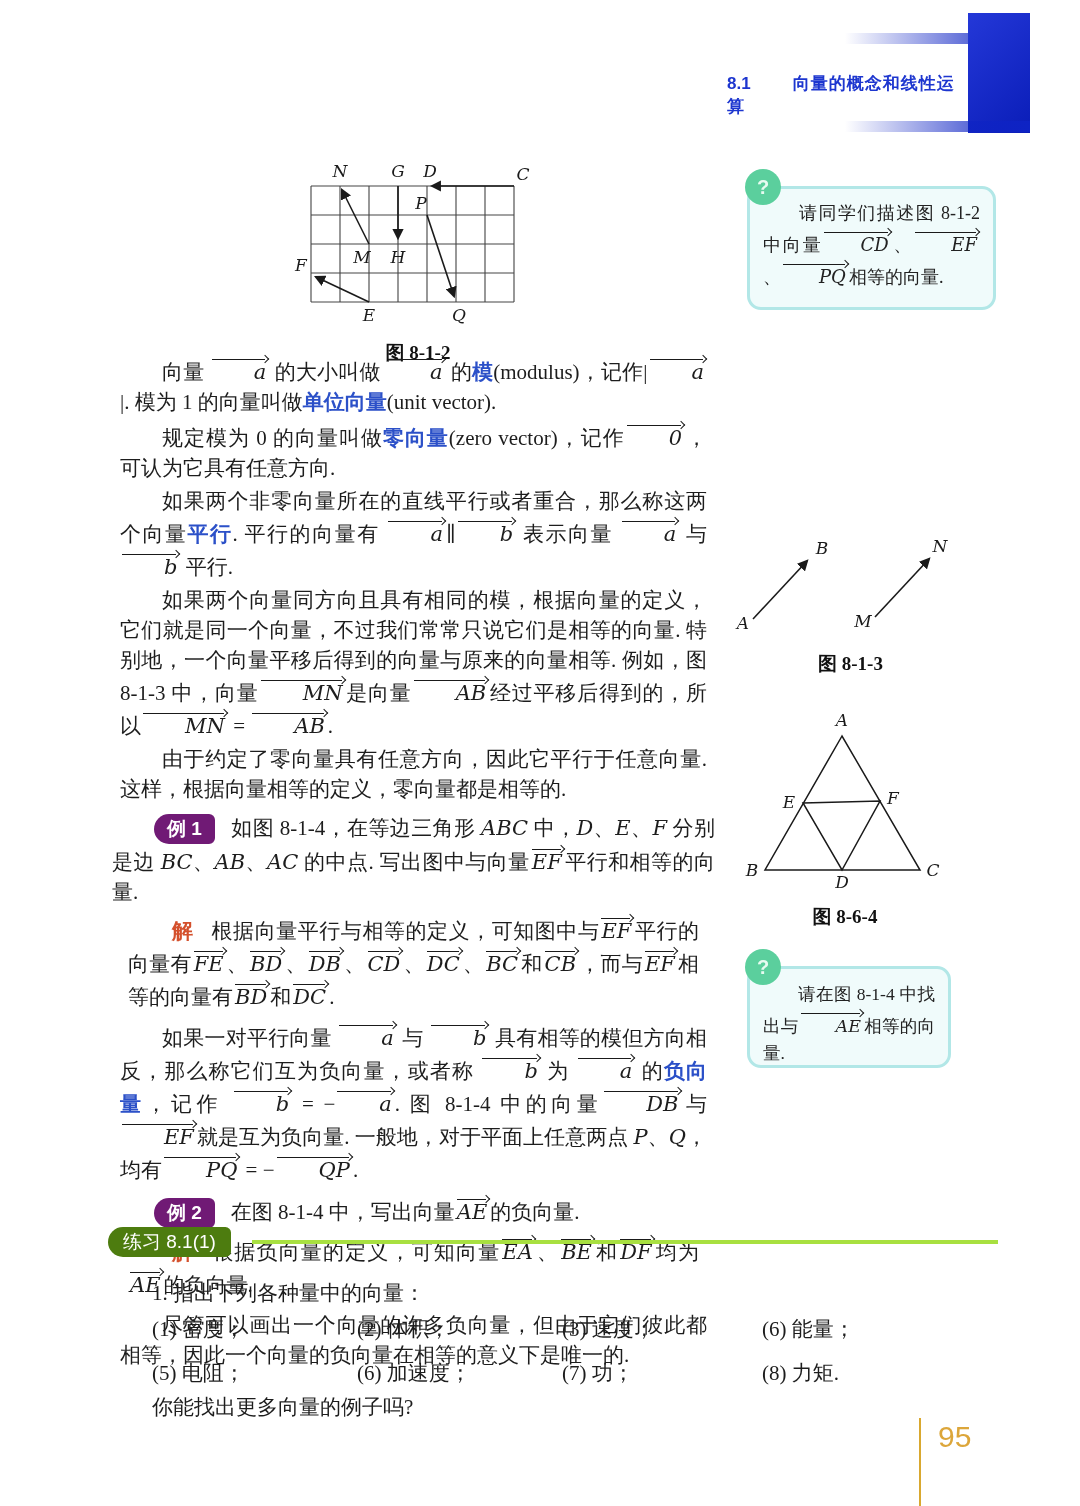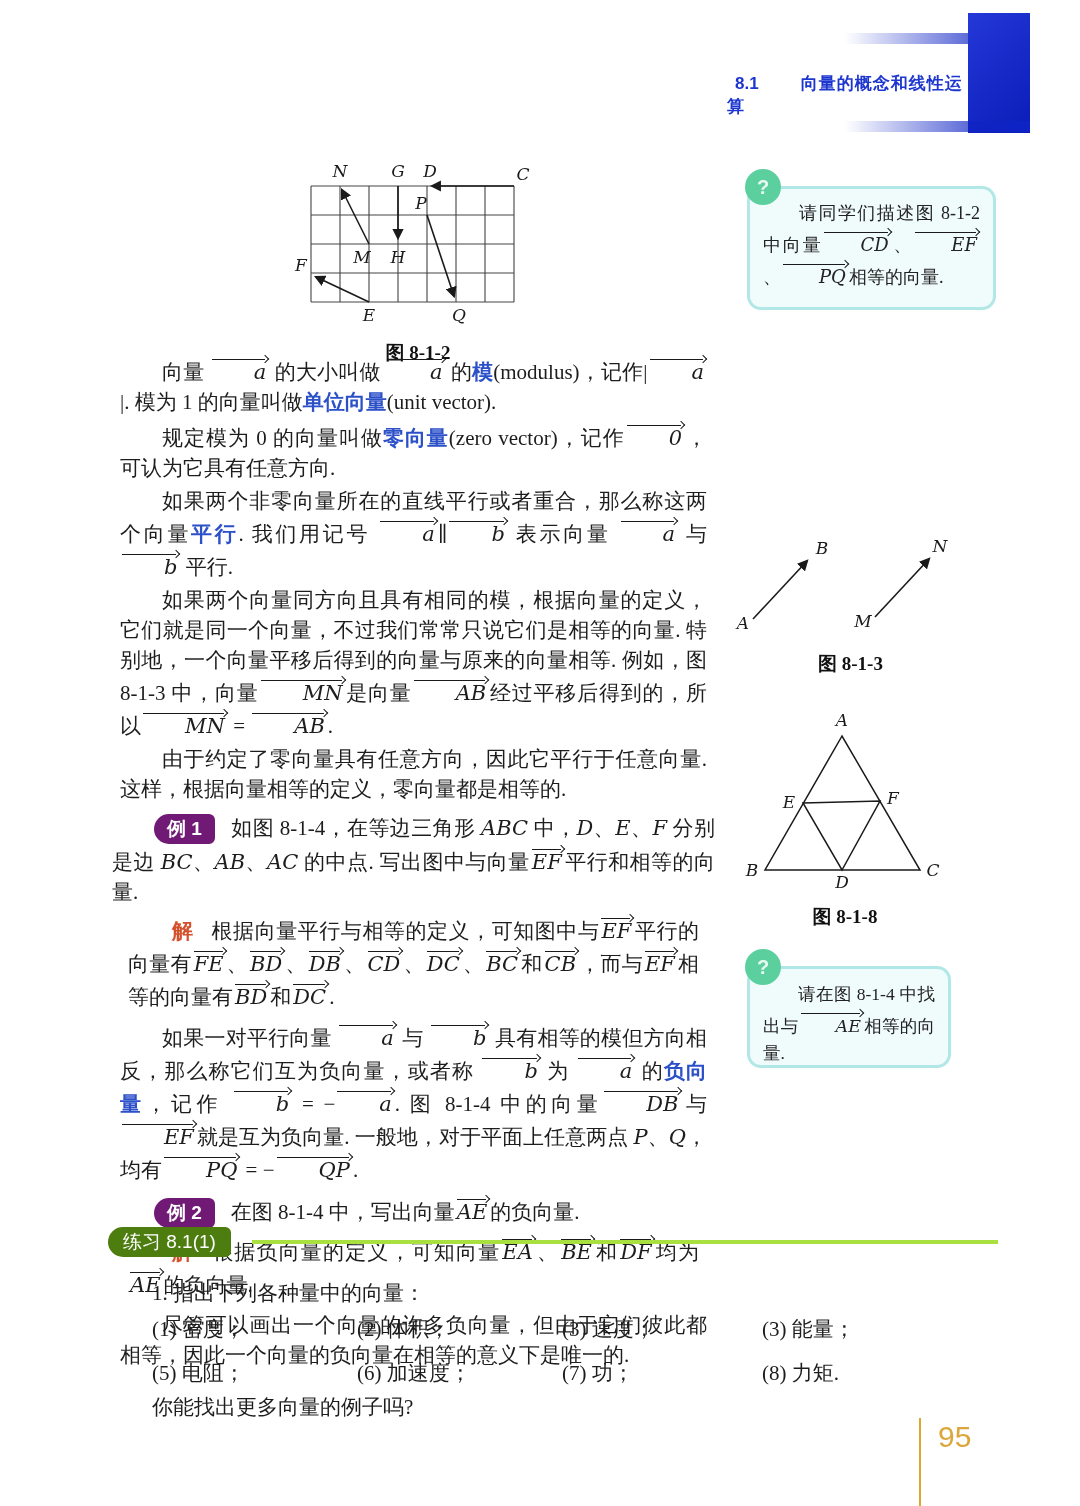--- a/index.html
+++ b/index.html
@@ -8,21 +8,21 @@
   
   .hstripe{position:absolute;height:11px;left:845px;width:185px;
            background:linear-gradient(to right,rgba(17,38,200,0),#0e23c4);}
   .hstripe.top{top:33px;}
   .hstripe.bot{top:121px;}
   .hblock{position:absolute;left:968px;top:13px;width:62px;height:120px;
           background:linear-gradient(135deg,#2438d8,#0a1db8);}
   .header-text{position:absolute;top:72px;left:727px;width:240px;
                font-family:"Liberation Sans",sans-serif;font-weight:700;
                font-size:17px;color:#1d36cf;}
-  .hsec{margin-right:42px;margin-left:8px;}
+  .hsec{margin-right:42px;}
   .htitle{letter-spacing:1px;}
   
   .fig{position:absolute;}
   .figcap{text-align:center;font-weight:700;font-size:19px;margin-top:8px;color:#111;}
   svg text{font-family:"DejaVu Serif","Liberation Serif",serif;font-style:italic;
            font-size:17px;fill:#1a1a1a;text-anchor:middle;}
   .fig812{left:293px;top:160px;width:250px;}
   .fig813{left:733px;top:531px;width:235px;}
   .fig814{left:745px;top:712px;width:200px;}
   
@@ -110,21 +110,21 @@
   </div>
 
   <div class="bubble bubble1">
     <div class="qicon">?</div>
     <div class="btext"><span class="sg-p">请同学们描述图 8-1-2 中向量</span><span class="sg-v">CD</span><span class="sg-p">、</span><span class="sg-v">EF</span><span class="sg-p">、</span><span class="sg-v">PQ</span><span class="sg-p">相等的向量.</span></div>
   </div>
 
   <div class="bodycol">
     <p class="para"><span class="sg-p">向量 </span><span class="sg-v">a</span><span class="sg-p"> 的大小叫做 </span><span class="sg-v">a</span><span class="sg-p"> 的</span><span class="sg-k">模</span><span class="sg-p">(modulus)，记作|</span><span class="sg-v">a</span><span class="sg-p">|. 模为 1 的向量叫做</span><span class="sg-k">单位向量</span><span class="sg-p">(unit vector).</span></p>
     <p class="para"><span class="sg-p">规定模为 0 的向量叫做</span><span class="sg-k">零向量</span><span class="sg-p">(zero vector)，记作</span><span class="sg-v">0</span><span class="sg-p">，可认为它具有任意方向.</span></p>
-    <p class="para"><span class="sg-p">如果两个非零向量所在的直线平行或者重合，那么称这两个向量</span><span class="sg-k">平行</span><span class="sg-p">. 我们用记号 </span><span class="sg-v">a</span><span class="sg-i">∥</span><span class="sg-v">b</span><span class="sg-p"> 表示向量 </span><span class="sg-v">a</span><span class="sg-p"> 与 </span><span class="sg-v">b</span><span class="sg-p"> 平行.</span></p>
+    <p class="para"><span class="sg-p">如果两个非零向量所在的直线平行或者重合，那么称这两个向量</span><span class="sg-k">平行</span><span class="sg-p">. 平行的向量有 </span><span class="sg-v">a</span><span class="sg-i">∥</span><span class="sg-v">b</span><span class="sg-p"> 表示向量 </span><span class="sg-v">a</span><span class="sg-p"> 与 </span><span class="sg-v">b</span><span class="sg-p"> 平行.</span></p>
     <p class="para"><span class="sg-p">如果两个向量同方向且具有相同的模，根据向量的定义，它们就是同一个向量，不过我们常常只说它们是相等的向量. 特别地，一个向量平移后得到的向量与原来的向量相等. 例如，图 8-1-3 中，向量</span><span class="sg-v">MN</span><span class="sg-p">是向量</span><span class="sg-v">AB</span><span class="sg-p">经过平移后得到的，所以</span><span class="sg-v">MN</span><span class="sg-p"> = </span><span class="sg-v">AB</span><span class="sg-p">.</span></p>
     <p class="para"><span class="sg-p">由于约定了零向量具有任意方向，因此它平行于任意向量. 这样，根据向量相等的定义，零向量都是相等的.</span></p>
     <p class="para para-ex"><span class="exbadge">例 1</span><span><span class="sg-p">如图 8-1-4，在等边三角形 </span><span class="sg-i">ABC</span><span class="sg-p"> 中，</span><span class="sg-i">D</span><span class="sg-p">、</span><span class="sg-i">E</span><span class="sg-p">、</span><span class="sg-i">F</span><span class="sg-p"> 分别是边 </span><span class="sg-i">BC</span><span class="sg-p">、</span><span class="sg-i">AB</span><span class="sg-p">、</span><span class="sg-i">AC</span><span class="sg-p"> 的中点. 写出图中与向量</span><span class="sg-v">EF</span><span class="sg-p">平行和相等的向量.</span></span></p>
     <p class="para para-sol"><span class="solmark">解</span><span><span class="sg-p">根据向量平行与相等的定义，可知图中与</span><span class="sg-v">EF</span><span class="sg-p">平行的向量有</span><span class="sg-v">FE</span><span class="sg-p">、</span><span class="sg-v">BD</span><span class="sg-p">、</span><span class="sg-v">DB</span><span class="sg-p">、</span><span class="sg-v">CD</span><span class="sg-p">、</span><span class="sg-v">DC</span><span class="sg-p">、</span><span class="sg-v">BC</span><span class="sg-p">和</span><span class="sg-v">CB</span><span class="sg-p">，而与</span><span class="sg-v">EF</span><span class="sg-p">相等的向量有</span><span class="sg-v">BD</span><span class="sg-p">和</span><span class="sg-v">DC</span><span class="sg-p">.</span></span></p>
     <p class="para" style="margin-top:8px;"><span class="sg-p">如果一对平行向量 </span><span class="sg-v">a</span><span class="sg-p"> 与 </span><span class="sg-v">b</span><span class="sg-p"> 具有相等的模但方向相反，那么称它们互为负向量，或者称 </span><span class="sg-v">b</span><span class="sg-p"> 为 </span><span class="sg-v">a</span><span class="sg-p"> 的</span><span class="sg-k">负向量</span><span class="sg-p">，记作 </span><span class="sg-v">b</span><span class="sg-p"> = −</span><span class="sg-v">a</span><span class="sg-p">. 图 8-1-4 中的向量</span><span class="sg-v">DB</span><span class="sg-p">与</span><span class="sg-v">EF</span><span class="sg-p">就是互为负向量. 一般地，对于平面上任意两点 </span><span class="sg-i">P</span><span class="sg-p">、</span><span class="sg-i">Q</span><span class="sg-p">，均有</span><span class="sg-v">PQ</span><span class="sg-p"> = −</span><span class="sg-v">QP</span><span class="sg-p">.</span></p>
     <p class="para para-ex"><span class="exbadge">例 2</span><span><span class="sg-p">在图 8-1-4 中，写出向量</span><span class="sg-v">AE</span><span class="sg-p">的负向量.</span></span></p>
     <p class="para para-sol" style="margin-top:6px;"><span class="solmark">解</span><span><span class="sg-p">根据负向量的定义，可知向量</span><span class="sg-v">EA</span><span class="sg-p">、</span><span class="sg-v">BE</span><span class="sg-p">和</span><span class="sg-v">DF</span><span class="sg-p">均为</span><span class="sg-v">AE</span><span class="sg-p">的负向量.</span></span></p>
     <p class="para" style="margin-top:10px;"><span class="sg-p">尽管可以画出一个向量的许多负向量，但由于它们彼此都相等，因此一个向量的负向量在相等的意义下是唯一的.</span></p>
   </div>
 
@@ -153,37 +153,37 @@
         <path d="M97 24 L20 158 L175 158 Z"></path>
         <path d="M58 91 L135 89 L97 158 Z"></path>
       </g>
       <text x="97" y="14">A</text>
       <text x="7" y="164">B</text>
       <text x="188" y="164">C</text>
       <text x="97" y="176">D</text>
       <text x="44" y="96">E</text>
       <text x="148" y="92">F</text>
     </svg>
-    <div class="figcap">图 8-1-8</div>
+    <div class="figcap">图 8-6-4</div>
   </div>
 
   <div class="bubble bubble2">
     <div class="qicon">?</div>
     <div class="btext"><span class="sg-p">请在图 8-1-4 中找出与</span><span class="sg-v">AE</span><span class="sg-p">相等的向量.</span></div>
   </div>
 
   <div class="exgreen">练习 8.1(1)</div>
   <div class="exline"></div>
   <div class="exbody">
     <div>1. 指出下列各种量中的向量：</div>
     <div class="exgrid">
       <span>(1) 密度；</span>
       <span>(2) 体积；</span>
       <span>(3) 速度；</span>
-      <span>(3) 能量；</span>
+      <span>(6) 能量；</span>
       <span>(5) 电阻；</span>
       <span>(6) 加速度；</span>
       <span>(7) 功；</span>
       <span>(8) 力矩.</span>
     </div>
     <div>你能找出更多向量的例子吗?</div>
   </div>
 
   <div class="goldline"></div>
   <div class="pnum">95</div>

